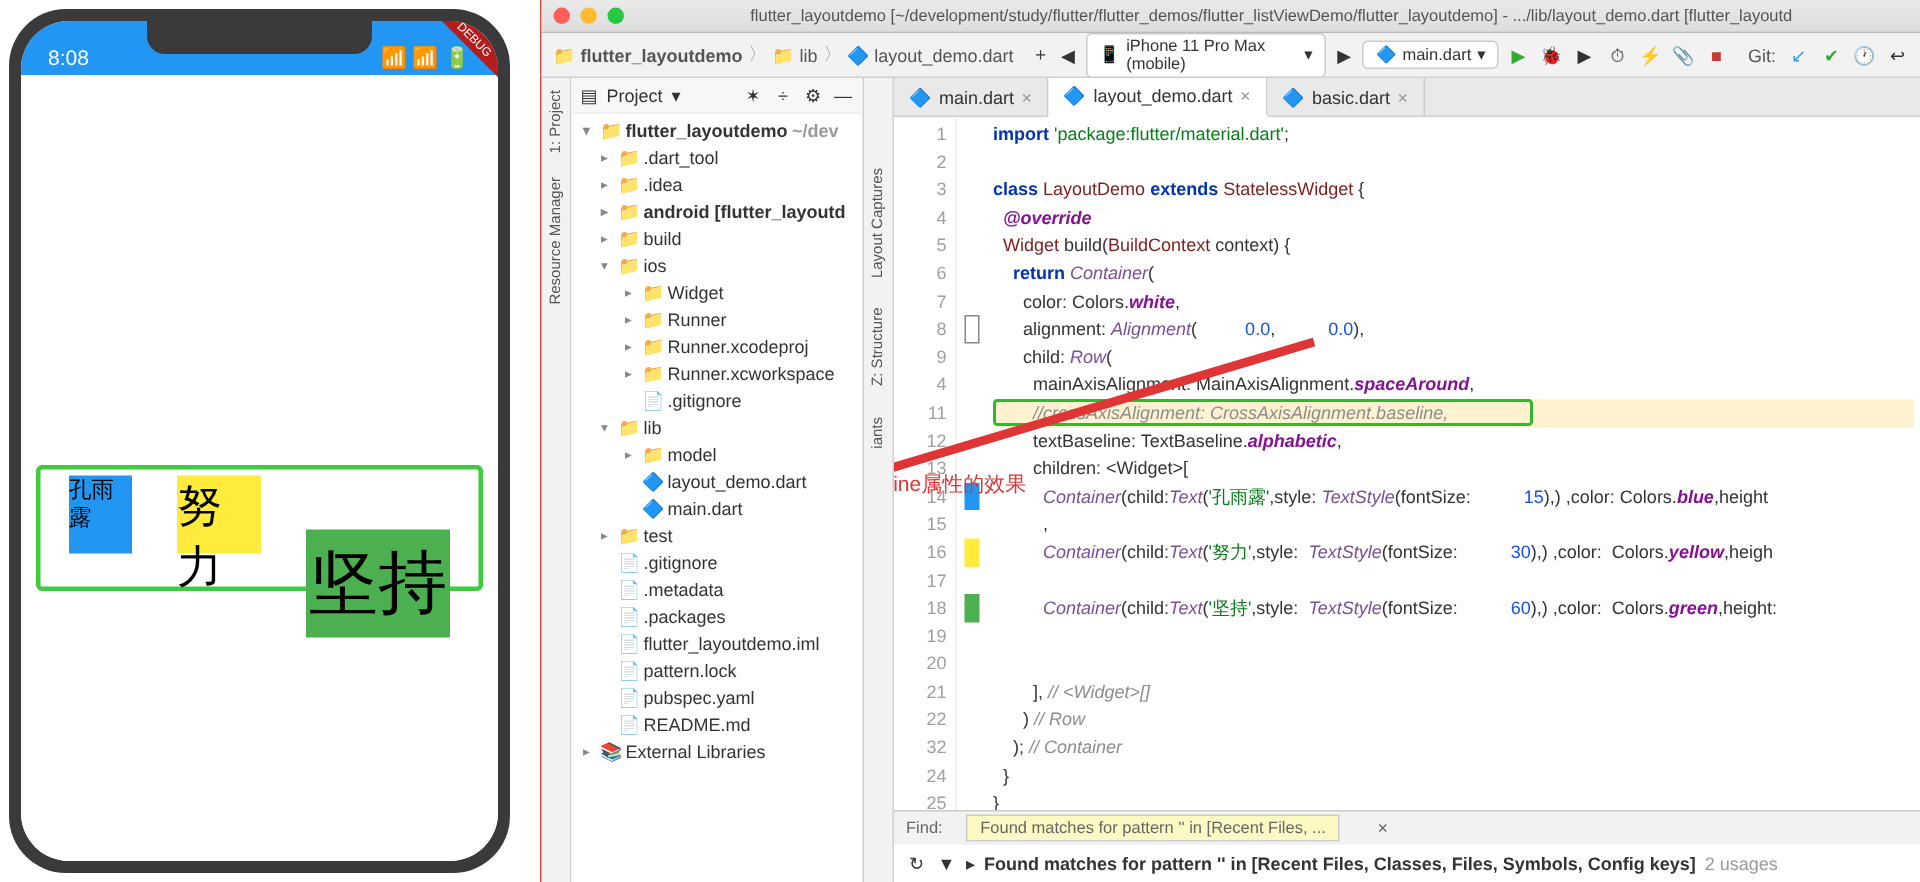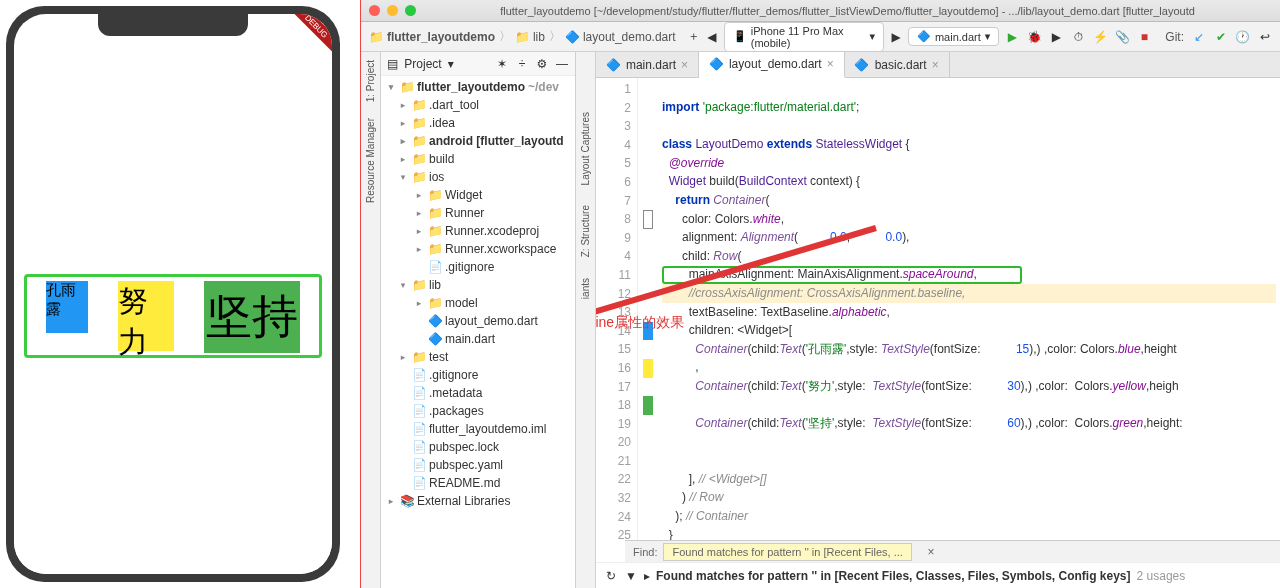--- a/index.html
+++ b/index.html
@@ -10,22 +10,22 @@
 .phone { width: 334px; height: 100%; background: #3a3a3a; border-radius: 38px; padding: 8px; position: relative; }
 .phone-inner { width: 100%; height: 100%; background: #fff; border-radius: 32px; overflow: hidden; position: relative; }
 .notch { position: absolute; top: 0; left: 50%; transform: translateX(-50%); width: 150px; height: 22px; background: #3a3a3a; border-bottom-left-radius: 12px; border-bottom-right-radius: 12px; z-index: 10; }
 .statusbar { background: #2196f3; color: #fff; height: 36px; display: flex; align-items: flex-end; padding: 0 18px 4px; justify-content: space-between; font-size: 14px; font-weight: 500; }
 .statusbar .right { display: flex; gap: 4px; }
 .appbar { background: #2196f3; color: #fff; height: 48px; display: flex; align-items: center; justify-content: center; font-size: 18px; }
 .phone-body { background: #fff; height: calc(100% - 84px); position: relative; }
 .row-demo { margin: 260px 10px 0; border: 3px solid #3dcc3d; border-radius: 4px; padding: 4px; display: flex; justify-content: space-around; align-items: flex-start; height: 84px; }
 .box { display: flex; align-items: center; justify-content: center; color: #000; }
 .box1 { background: #2196f3; font-size: 15px; width: 42px; height: 52px; align-items: flex-start; }
-.box2 { background: #ffeb3b; font-size: 30px; width: 56px; height: 70px; align-items: flex-start; }
-.box3 { background: #4caf50; font-size: 46px; width: 96px; height: 72px; }
+.box2 { background: #ffeb3b; font-size: 30px; width: 56px; height: 52px; align-items: flex-start; }
+.box3 { background: #4caf50; font-size: 46px; width: 96px; height: 72px; margin-top: 36px; }
 .debug-banner { position: absolute; top: 6px; right: -28px; background: #b71c1c; color: #fff; font-size: 8px; padding: 2px 30px; transform: rotate(45deg); z-index: 20; }
 
 
 .ide { flex: 1; display: flex; flex-direction: column; background: #f2f2f2; border-left: 1px solid #ef4444; overflow: hidden; }
 
 
 .mac-titlebar { display: flex; align-items: center; height: 22px; padding: 0 8px; background: linear-gradient(#eaeaea,#ddd); border-bottom: 1px solid #bbb; gap: 7px; }
 .traffic { width: 11px; height: 11px; border-radius: 50%; }
 .traffic.red { background: #ff5f57; } .traffic.yellow { background: #febc2e; } .traffic.green { background: #28c840; }
 .mac-title { flex: 1; text-align: center; font-size: 11px; color: #555; overflow: hidden; text-overflow: ellipsis; white-space: nowrap; }
@@ -63,53 +63,57 @@
 .tab { padding: 4px 10px; border-right: 1px solid #ccc; font-size: 12px; display: flex; align-items: center; gap: 5px; background: #e9e9e9; }
 .tab.active { background: #fff; border-bottom: 2px solid #fff; margin-bottom: -1px; }
 .tab .tclose { color: #999; cursor: pointer; }
 
 .code-wrap { flex: 1; display: flex; font-family: Menlo, Consolas, monospace; font-size: 12px; line-height: 1.55; overflow: hidden; position: relative; }
 .gutter { width: 42px; text-align: right; color: #a0a0a0; background: #fff; padding: 2px 6px 2px 0; border-right: 1px solid #eee; }
 .gutter div { height: 18.6px; }
 .marker-col { width: 20px; background: #fff; padding-top: 2px; }
 .marker-col div { height: 18.6px; display: flex; align-items: center; justify-content: center; }
 .sq { width: 10px; height: 10px; }
-.code { flex: 1; padding: 20px 4px; white-space: pre; overflow-x: auto; }
+.code { flex: 1; padding: 2px 4px; white-space: pre; overflow-x: auto; }
 .code div { height: 18.6px; }
 .kw { color: #0033b3; font-weight: 600; }
 .str { color: #067d17; }
-.cls { color: #4c1d95; }
+.cls { color: #7f1d1d; }
 .com { color: #8c8c8c; font-style: italic; }
 .typ { color: #7a4f9a; font-style: italic; }
-.prop { color: #871094; font-style: italic; }
+.prop { color: #871094; font-style: italic; font-weight: bold; }
 .num { color: #1750eb; margin-left: 32px; }
 .hl-line { background: #fff2d0; }
 
 .annot-box { position: absolute; border: 2px solid #2dbb2d; border-radius: 3px; pointer-events: none; }
 .arrow-svg { position: absolute; pointer-events: none; }
 .annot-text { position: absolute; color: #e03535; font-size: 14px; font-family: sans-serif; pointer-events: none; }
 
 
-.find-bar { height: 22px; display: flex; align-items: center; gap: 6px; padding: 0 8px; font-size: 11px; background: #f2f2f2; border-top: 1px solid #ccc; color: #666; margin-left: 29px; }
+.find-bar { height: 22px; display: flex; align-items: center; gap: 16px; padding: 0 8px; font-size: 11px; background: #f2f2f2; border-top: 1px solid #ccc; color: #666; }
 .find-tabhead { background: #fef9c3; padding: 2px 8px; border: 1px solid #ccc; margin-right: 6px; }
 .result-bar { height: 26px; display: flex; align-items: center; padding: 0 8px; background: #fff; border-top: 1px solid #eee; font-size: 12px; gap: 6px; }
 .result-bar .usages { color: #999; }
 
 
 .left-strips-2 { width: 20px; background: #f2f2f2; border-right: 1px solid #d0d0d0; display: flex; flex-direction: column; align-items: center; padding-top: 60px; gap: 20px; }
 .left-strips-2 span { writing-mode: vertical-lr; transform: rotate(180deg); font-size: 10px; color: #555; white-space: nowrap; }
 </style>
 </head>
 <body>
 
 <div class="phone-wrap">
   <div class="phone">
     <div class="phone-inner">
       <div class="notch"></div>
       <div class="debug-banner">DEBUG</div>
+      <div class="statusbar">
+        <span>8:08</span>
+        <span class="right">📶 📶 🔋</span>
+      </div>
       <div class="phone-body">
         <div class="row-demo">
           <div class="box box1">孔雨露</div>
           <div class="box box2">努力</div>
           <div class="box box3">坚持</div>
         </div>
       </div>
     </div>
   </div>
 </div>
@@ -267,21 +271,21 @@
             <span>.packages</span>
           </div>
           <div class="tree-item d1">
             <span class="arrow"></span>
             <span class="ficon">📄</span>
             <span>flutter_layoutdemo.iml</span>
           </div>
           <div class="tree-item d1">
             <span class="arrow"></span>
             <span class="ficon">📄</span>
-            <span>pubspec.lock</span>
+            <span>pattern.lock</span>
           </div>
           <div class="tree-item d1">
             <span class="arrow"></span>
             <span class="ficon">📄</span>
             <span>pubspec.yaml</span>
           </div>
           <div class="tree-item d1">
             <span class="arrow"></span>
             <span class="ficon">📄</span>
             <span>README.md</span>

